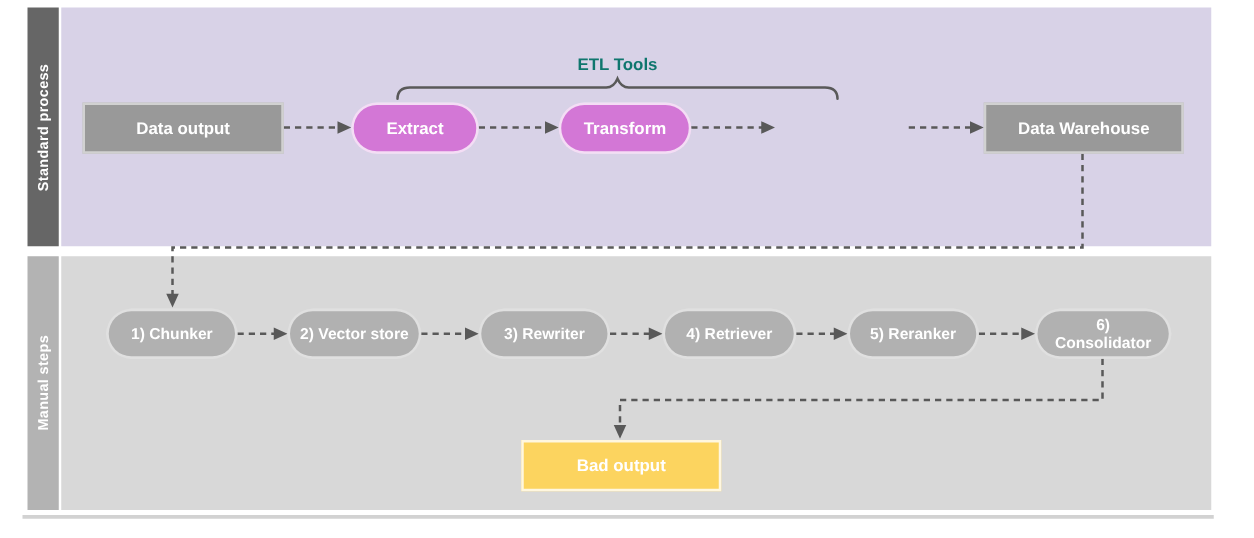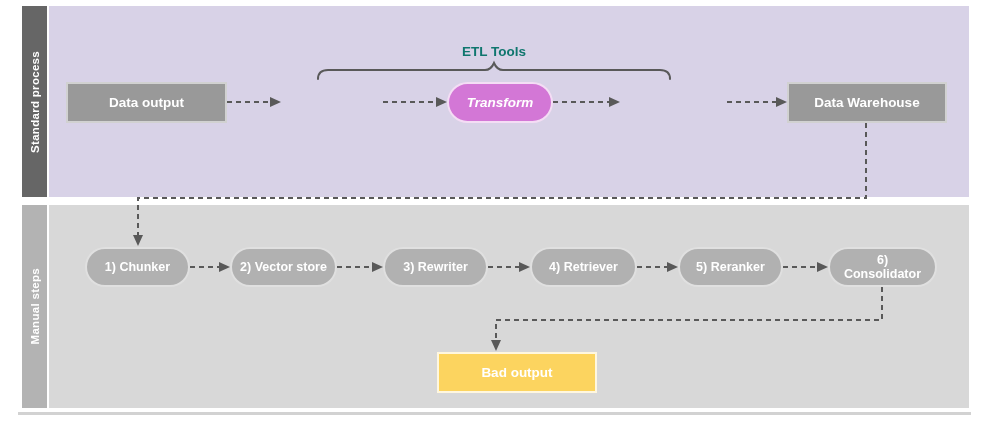--- a/index.html
+++ b/index.html
@@ -24,25 +24,25 @@
 
   
   .node{
     position:absolute;display:flex;align-items:center;justify-content:center;
     color:#ffffff;font-weight:bold;text-align:center;box-sizing:border-box;
     line-height:1.15;padding:0 8px;
   }
   .rect-gray{background:#999999;border:2px solid rgba(255,255,255,.55);font-size:13.5px;}
   .pill-etl{background:#d377d6;border:2px solid rgba(255,255,255,.75);border-radius:22px;font-size:13.5px;}
   .pill-manual{background:#b1b1b1;border:2px solid rgba(255,255,255,.6);border-radius:21px;font-size:12.5px;}
-  .rect-yellow{background:#fcd45f;border:2px solid rgba(255,255,255,.8);font-size:13.5px;margin-left:20px;}
+  .rect-yellow{background:#fcd45f;border:2px solid rgba(255,255,255,.8);font-size:13.5px;}
 
   #node-data-sources{left:66px;top:82px;width:161px;height:41px;}
   #node-extract{left:281px;top:82px;width:102px;height:41px;}
-  #node-transform{left:447px;top:82px;width:106px;height:41px;font-style:italic;}
+  #node-transform{left:447px;top:82px;width:106px;height:41px;}
   #node-load{left:620px;top:82px;width:107px;height:41px;}
   #node-data-warehouse{left:787px;top:82px;width:160px;height:41px;}
 
   #node-chunker{left:85px;top:247px;width:105px;height:40px;}
   #node-vector-store{left:230px;top:247px;width:107px;height:40px;}
   #node-rewriter{left:383px;top:247px;width:105px;height:40px;text-align:right;}
   #node-retriever{left:530px;top:247px;width:107px;height:40px;text-align:right;}
   #node-reranker{left:678px;top:247px;width:105px;height:40px;}
   #node-consolidator{left:828px;top:247px;width:109px;height:40px;}
   #node-bad-output{left:417px;top:352px;width:160px;height:41px;}
@@ -97,20 +97,21 @@
       <polygon points="828,267 817,262 817,272"></polygon>
       <polygon points="496,351 491,340 501,340"></polygon>
     </g>
 
     <path d="M318,79 Q318,70 328,70 L485,70 Q491,70 494,63 Q497,70 503,70 L660,70 Q670,70 670,79" stroke="#595959" stroke-width="2" fill="none" stroke-linecap="round"></path>
   </svg>
 
   <div id="etl-tools-label">ETL Tools</div>
 
   <div id="node-data-sources" class="node rect-gray">Data output</div>
+  <div id="node-extract" class="node pill-etl">Extract</div>
   <div id="node-transform" class="node pill-etl">Transform</div>
   <div id="node-data-warehouse" class="node rect-gray">Data Warehouse</div>
 
   <div id="node-chunker" class="node pill-manual">1) Chunker</div>
   <div id="node-vector-store" class="node pill-manual">2) Vector store</div>
   <div id="node-rewriter" class="node pill-manual">3) Rewriter</div>
   <div id="node-retriever" class="node pill-manual">4) Retriever</div>
   <div id="node-reranker" class="node pill-manual">5) Reranker</div>
   <div id="node-consolidator" class="node pill-manual">6) Consolidator</div>
   <div id="node-bad-output" class="node rect-yellow">Bad output</div>

